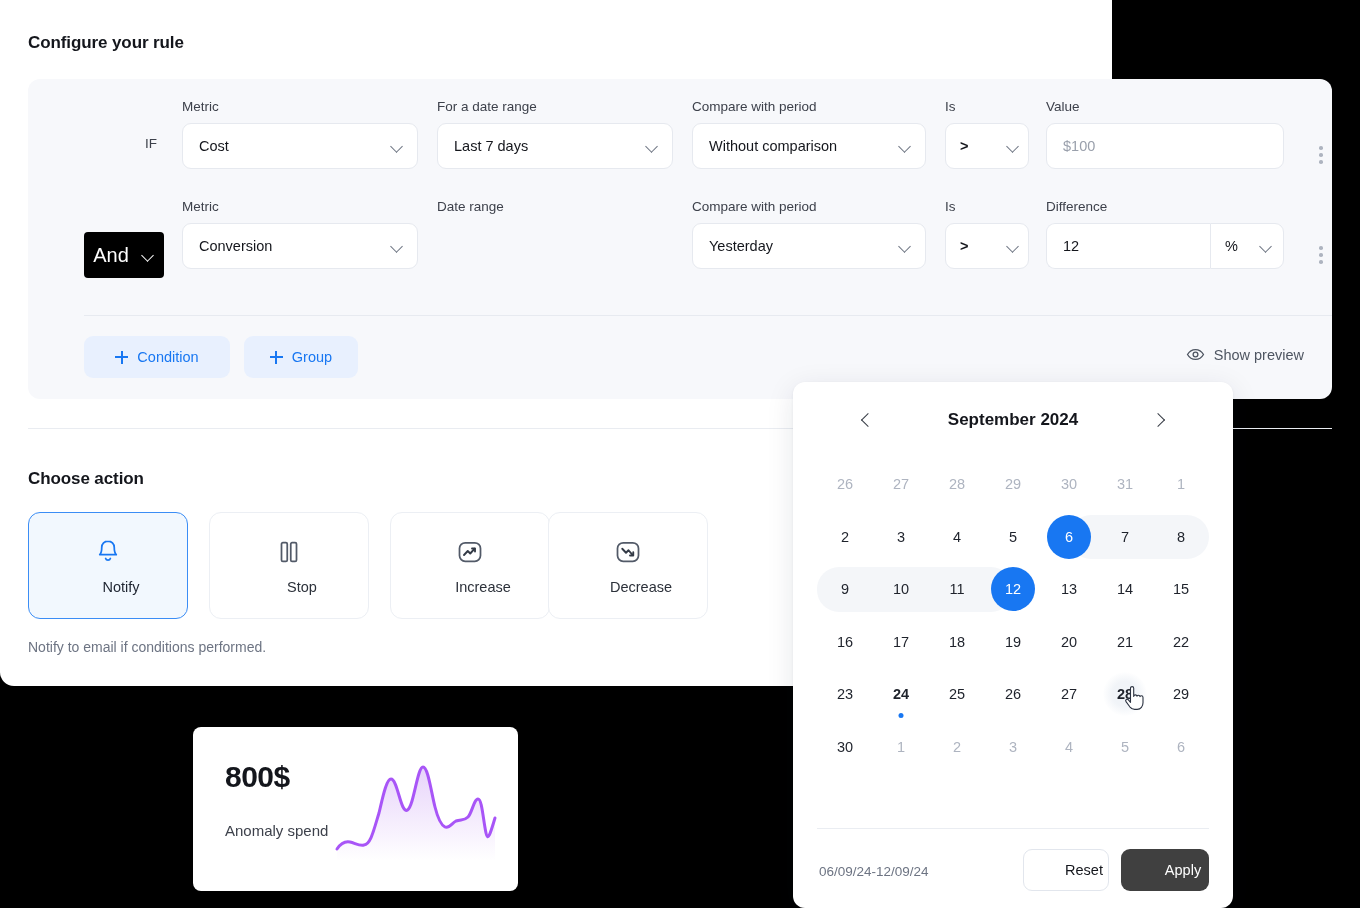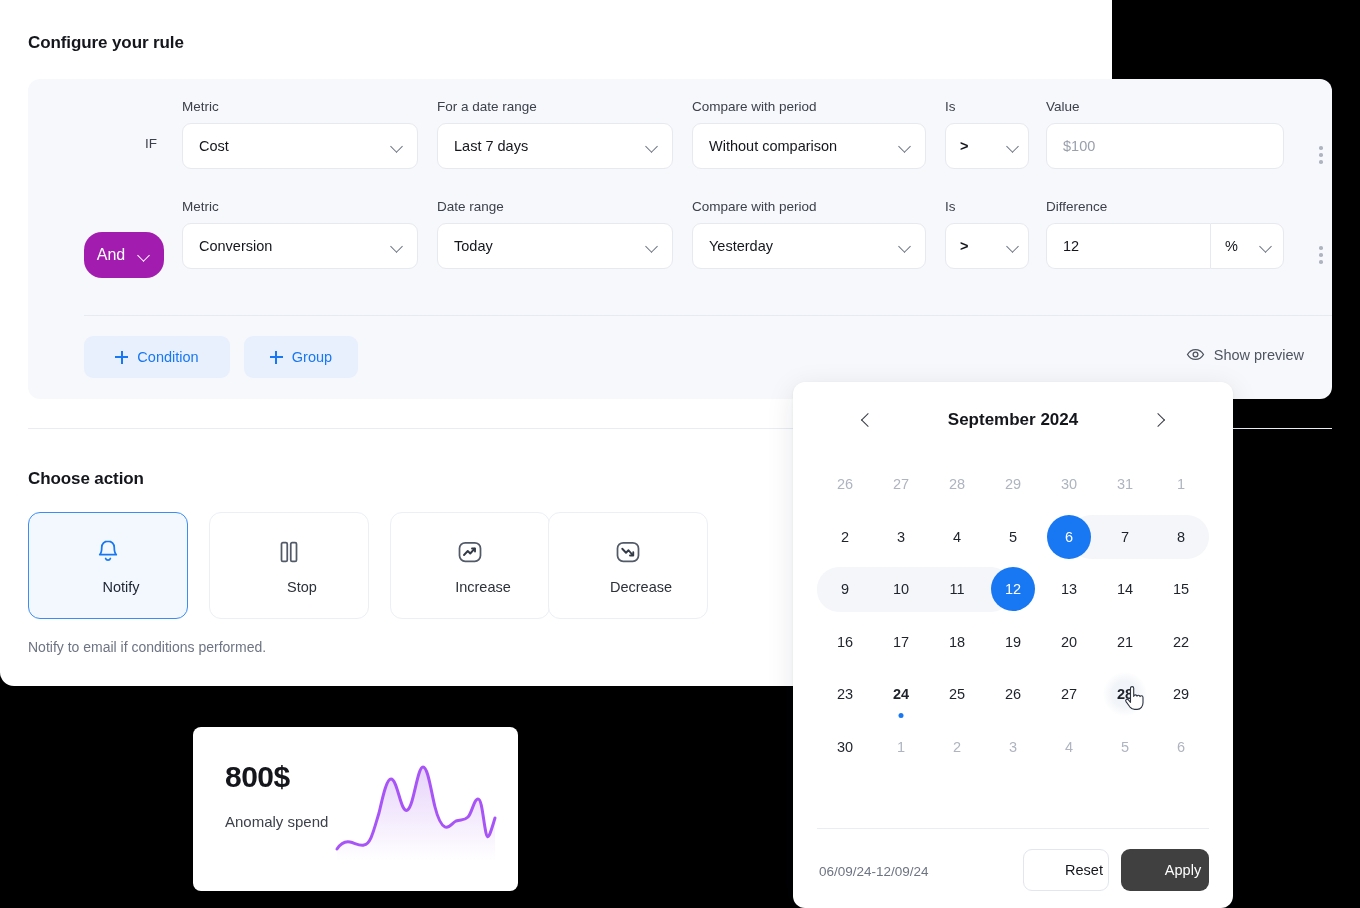--- a/index.html
+++ b/index.html
@@ -66,23 +66,23 @@
   
   #if-label {
     position: absolute; left: 117px; top: 57px;
     font-size: 13.5px; color: #3d414b;
   }
 
   
   #and-pill {
     position: absolute; left: 56px; top: 33px;
     width: 80px; height: 46px;
-    background: #a21caf; border-radius: 18px;
+    background: #000000; border-radius: 4px;
     display: flex; align-items: center; justify-content: center;
-    gap: 6px; color: #fff; font-size: 16px;
+    gap: 6px; color: #fff; font-size: 20px;
     cursor: pointer;
   }
   #and-pill .chev::before { border-color: #ffffff; }
 
   
   .f-metric   { left: 154px; width: 236px; }
   .f-daterange{ left: 409px; width: 236px; }
   .f-compare  { left: 664px; width: 234px; }
   .f-is       { left: 917px; width: 84px; }
   .f-value    { left: 1018px; width: 238px; }
@@ -177,21 +177,21 @@
     width: 325px; height: 164px;
     background: #ffffff; border-radius: 8px;
     display: flex; align-items: center;
   }
   #anomaly-amount {
     position: absolute; left: 32px; top: 33px;
     font-size: 30px; font-weight: 700; color: #14161c;
     letter-spacing: -0.5px;
   }
   #anomaly-label {
-    position: absolute; left: 32px; top: 84px;
+    position: absolute; left: 32px; top: 93px;
     font-size: 15px; color: #3d414b; line-height: 1.42;
     width: 110px;
   }
   #anomaly-chart { position: absolute; left: 140px; top: 28px; }
 
   
   .calendar {
     position: absolute; left: 793px; top: 382px;
     width: 440px; height: 526px;
     background: #ffffff; border-radius: 12px;
@@ -339,24 +339,20 @@
         </div>
         <div class="field f-metric">
           <span class="field-label">Metric</span>
           <div class="control">
             <span class="val">Conversion</span>
             <span class="chev"></span>
           </div>
         </div>
         <div class="field f-daterange">
           <span class="field-label">Date range</span>
-          <div class="control">
-            <span class="val">Today</span>
-            <span class="chev"></span>
-          </div>
         </div>
         <div class="field f-compare">
           <span class="field-label">Compare with period</span>
           <div class="control">
             <span class="val">Yesterday</span>
             <span class="chev"></span>
           </div>
         </div>
         <div class="field f-is">
           <span class="field-label">Is</span>

